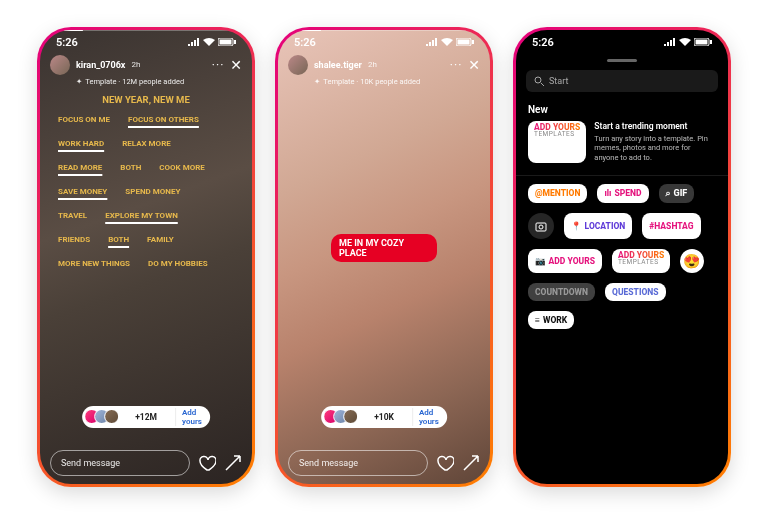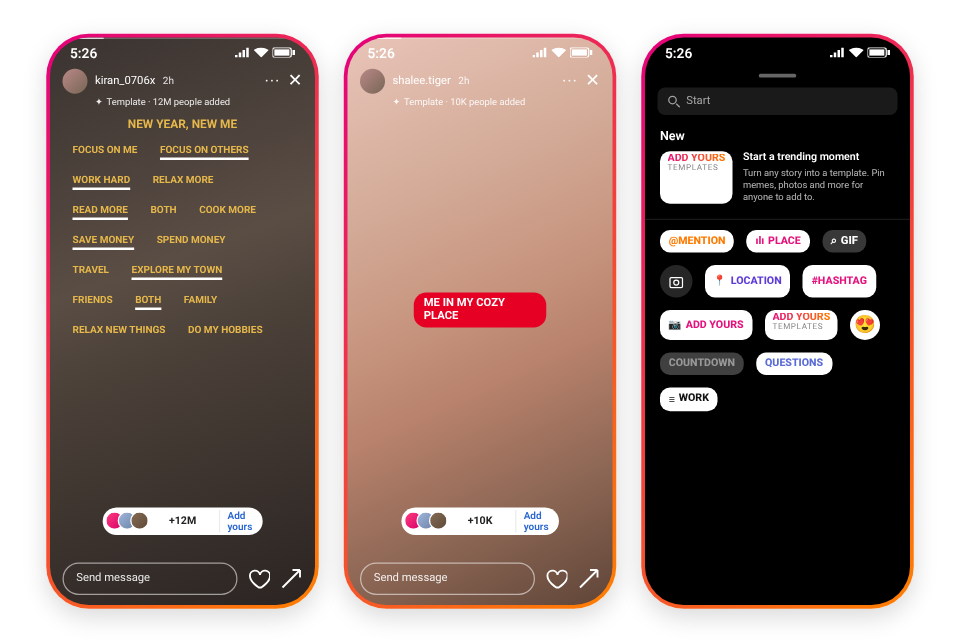--- a/index.html
+++ b/index.html
@@ -42,21 +42,21 @@
   .status .ind { display:flex; gap:3px; align-items:center; }
   .ind svg { display:block; }
   .story-head {
     display:flex; align-items:center; gap:6px;
     padding:4px 10px; position:relative;
     font-size:8px;
   }
   .prog { position:absolute; top:0; left:8px; right:8px; height:1.5px; background:rgba(255,255,255,.3); border-radius:1px; }
   .prog::before{content:"";display:block;height:100%;width:18%;background:#fff;border-radius:1px;}
   .av { width:20px;height:20px;border-radius:50%;background:linear-gradient(135deg,#b88,#765); }
-  .uname { font-weight:400; font-size:9px; }
+  .uname { font-weight:700; font-size:9px; }
   .utime { opacity:.85; }
   .dots { margin-left:auto; font-size:12px; letter-spacing:1px; opacity:.95; }
   .close { font-size:14px; }
   .templ { display:flex; align-items:center; gap:3px; font-size:7.5px; opacity:.9; padding-left:36px; margin-top:-2px; }
   .story-body { position:absolute; top:60px; bottom:50px; left:0; right:0; }
   .title-line { text-align:center; color:#e6b84c; font-size:9.5px; font-weight:700; margin-top:4px; }
   .rows { padding:10px 18px; display:flex; flex-direction:column; gap:15px; }
   .row { display:flex; gap:18px; font-size:8px; color:#e6b84c; font-weight:700; }
   .opt.u { text-decoration:underline; text-decoration-color:#fff; text-decoration-thickness:1.5px; text-underline-offset:4px; }
   .add-pill {
@@ -169,21 +169,21 @@
           <div class="row">
             <span class="opt">TRAVEL</span>
             <span class="opt u">EXPLORE MY TOWN</span>
           </div>
           <div class="row">
             <span class="opt">FRIENDS</span>
             <span class="opt u">BOTH</span>
             <span class="opt">FAMILY</span>
           </div>
           <div class="row">
-            <span class="opt">RELAX NEW THINGS</span>
+            <span class="opt">MORE NEW THINGS</span>
             <span class="opt">DO MY HOBBIES</span>
           </div>
         </div>
       <div class="add-pill">
         <div class="avstack">
             <span></span>
             <span></span>
             <span></span>
           </div>
         <span class="count">+12M</span>
@@ -296,21 +296,21 @@
         <div class="promo-title">Start a trending moment</div>
         <div class="promo-text">Turn any story into a template. Pin memes, photos and more for anyone to add to.</div>
       </div>
     </div>
     <div class="stick-grid">
       <div class="chip orange">
           <span>@MENTION</span>
         </div>
       <div class="chip pink">
           <span>ılı</span>
-          <span>PLACE</span>
+          <span>SPEND</span>
         </div>
       <div class="chip gif">
           <span>⌕</span>
           <span>GIF</span>
         </div>
       <div class="chip round">
           <svg width="12" height="12">
             <rect x="1" y="3" width="10" height="8" rx="1" fill="none" stroke="#fff"></rect>
             <circle cx="6" cy="7" r="2" fill="none" stroke="#fff"></circle>
           </svg>

